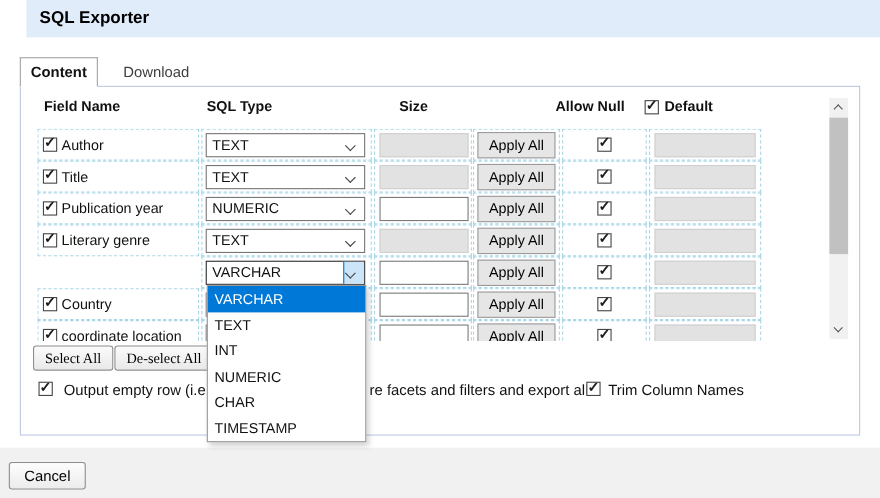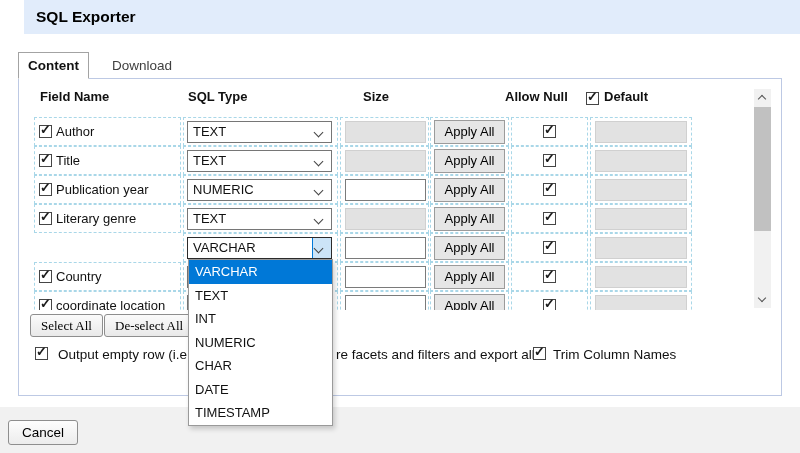--- a/index.html
+++ b/index.html
@@ -286,17 +286,16 @@
 
   <div class="footer"></div>
   <button class="btn-cancel">Cancel</button>
 
   <div class="dropdown">
       <div class="opt hl">VARCHAR</div>
       <div class="opt">TEXT</div>
       <div class="opt">INT</div>
       <div class="opt">NUMERIC</div>
       <div class="opt">CHAR</div>
-      <div class="opt">DATE</div>
       <div class="opt">TIMESTAMP</div>
     </div>
 
 </div>
 
 </body></html>

